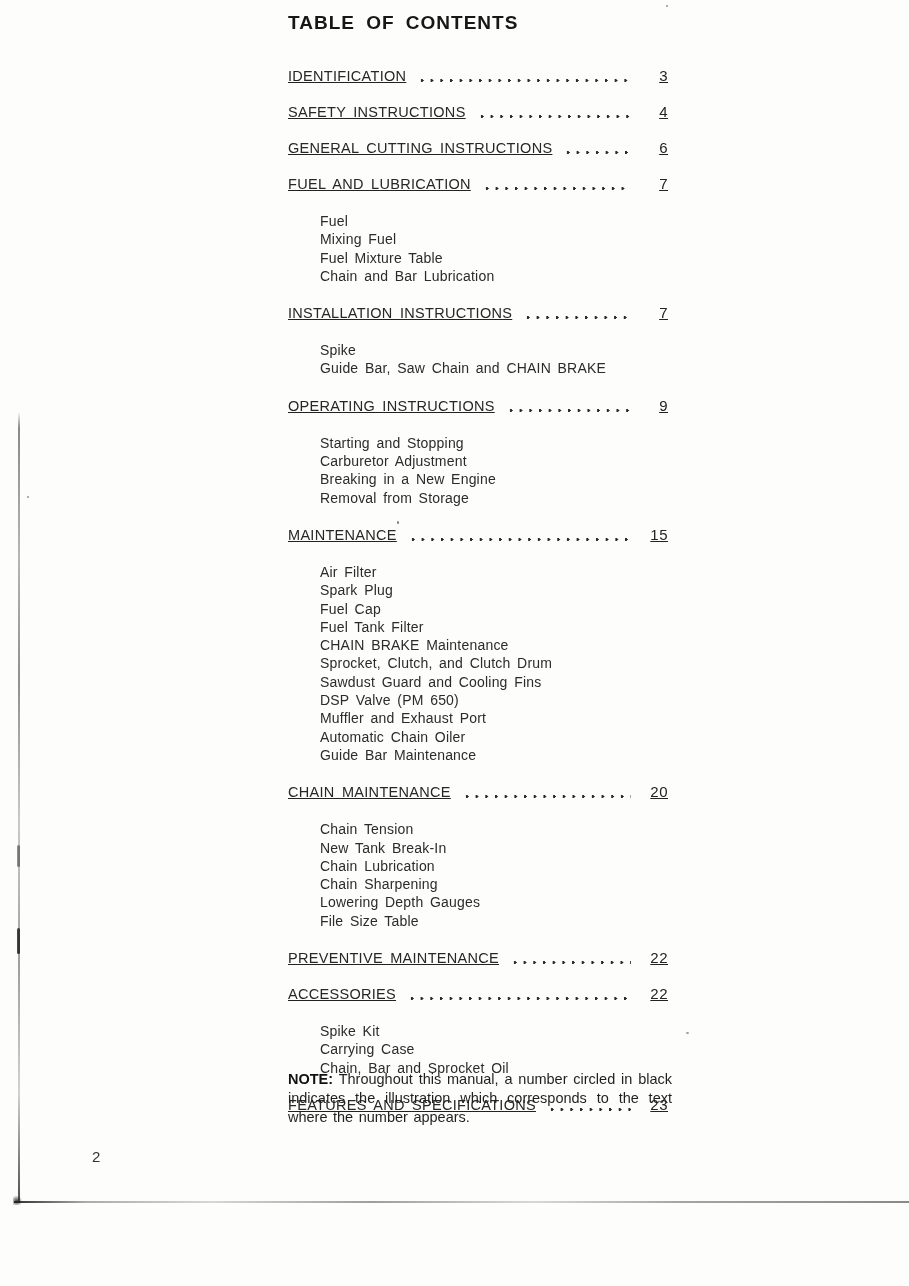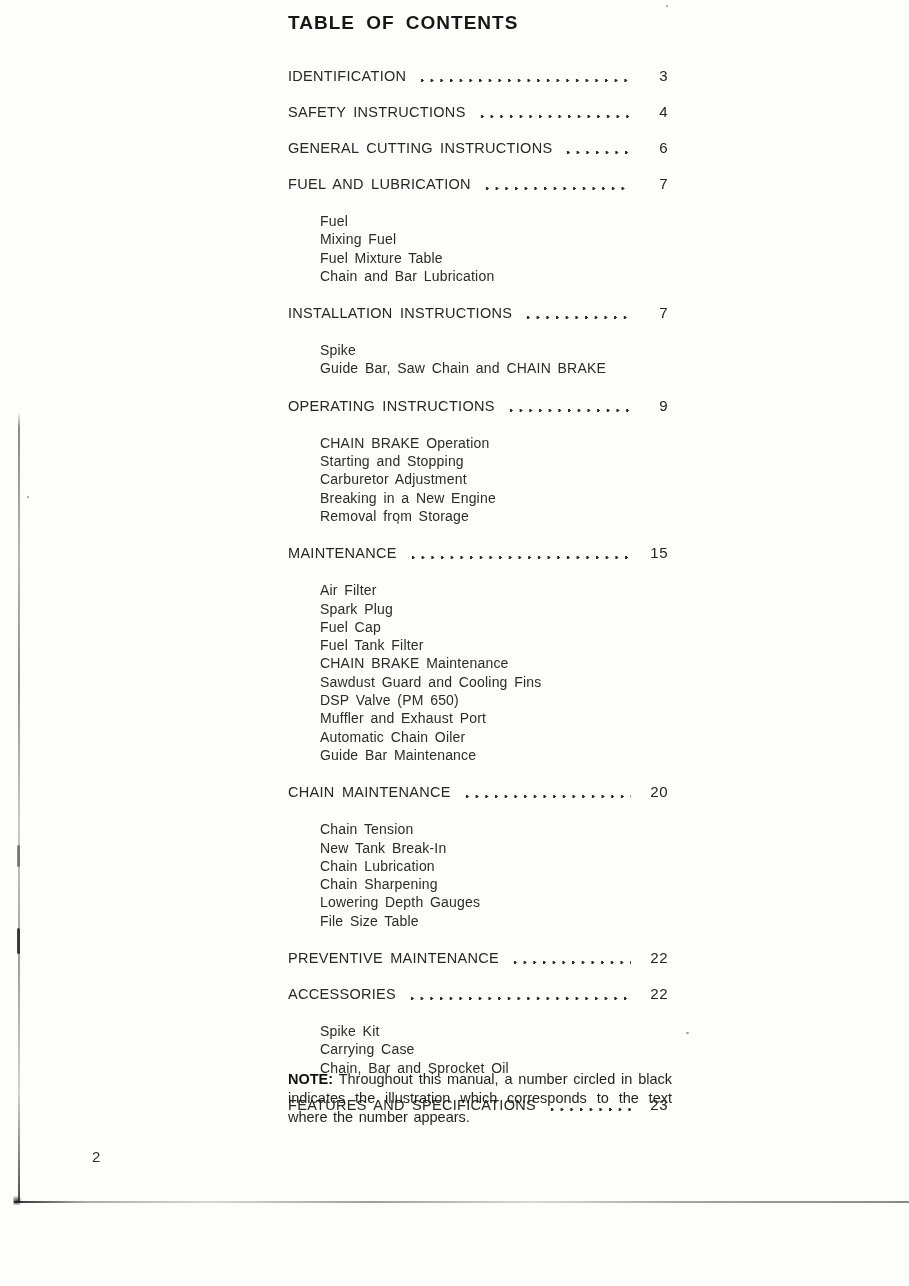--- a/index.html
+++ b/index.html
@@ -28,20 +28,21 @@
   .toc {
     position: absolute;
     left: 288px; top: 68px; width: 380px;
   }
   .entry { margin-bottom: 20px; }
   .entry-row {
     display: flex;
     align-items: baseline;
     height: 16px;
     line-height: 16px;
+    text-decoration: underline;
   }
   .entry-label {
     font-size: 14.5px;
     letter-spacing: 0.3px;
     word-spacing: 3px;
     color: #272727;
     white-space: nowrap;
   }
   .leader {
     flex: 1;
@@ -199,40 +200,40 @@
         </div>
   </div>
 
   <div class="entry">
     <div class="entry-row">
       <span class="entry-label">OPERATING INSTRUCTIONS</span>
       <span class="leader"></span>
       <span class="entry-page">9</span>
     </div>
     <div class="subitems">
-          <div class="subitem">CHAIN BRAKE Operation</div>
           <div class="subitem">Starting and Stopping</div>
           <div class="subitem">Carburetor Adjustment</div>
           <div class="subitem">Breaking in a New Engine</div>
           <div class="subitem">Removal from Storage</div>
         </div>
   </div>
 
   <div class="entry">
     <div class="entry-row">
       <span class="entry-label">MAINTENANCE</span>
       <span class="leader"></span>
       <span class="entry-page">15</span>
     </div>
     <div class="subitems">
           <div class="subitem">Air Filter</div>
           <div class="subitem">Spark Plug</div>
           <div class="subitem">Fuel Cap</div>
           <div class="subitem">Fuel Tank Filter</div>
           <div class="subitem">CHAIN BRAKE Maintenance</div>
+          <div class="subitem">Sprocket, Clutch, and Clutch Drum</div>
           <div class="subitem">Sawdust Guard and Cooling Fins</div>
           <div class="subitem">DSP Valve (PM 650)</div>
           <div class="subitem">Muffler and Exhaust Port</div>
           <div class="subitem">Automatic Chain Oiler</div>
           <div class="subitem">Guide Bar Maintenance</div>
         </div>
   </div>
 
   <div class="entry">
     <div class="entry-row">

